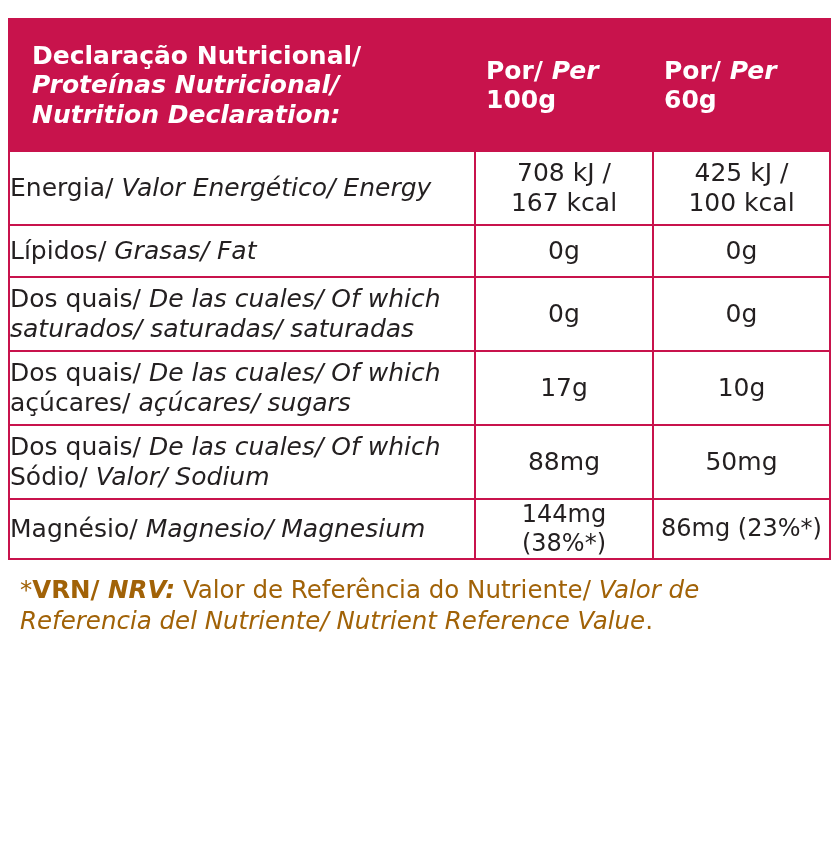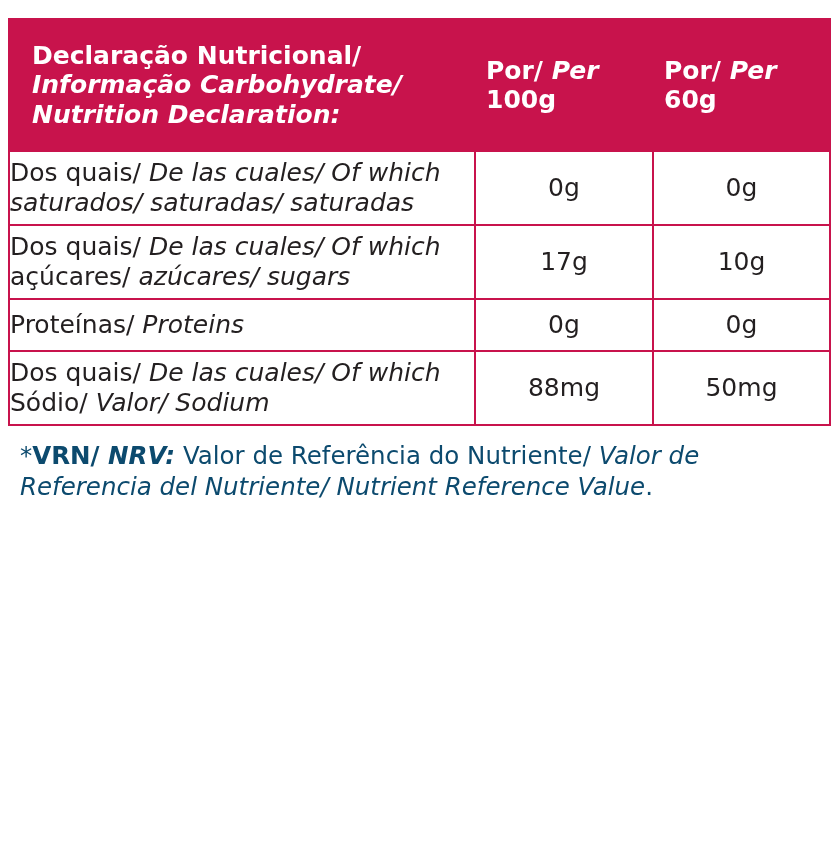--- a/index.html
+++ b/index.html
@@ -71,109 +71,129 @@
     font-size: 24px;
   }
   .it { font-style: italic; }
   .rowtall { height: 74px; }
   .rowshort { height: 52px; }
 
   .footnote {
     margin: 14px 10px 0 12px;
     font-size: 24.5px;
     line-height: 1.28;
-    color: #0c4a6e;
+    color: #a16207;
   }
   .footnote .star { font-weight: normal; }
   .footnote b { font-weight: bold; }
   .footnote i { font-style: italic; }
 </style>
 </head>
 <body>
 
 <div class="page">
 
   <table class="nutri">
     <colgroup>
       <col class="c-label">
       <col class="c-100">
       <col class="c-60">
     </colgroup>
     <thead>
       <tr>
         <th class="head-label">
           <div>Declaração Nutricional/</div>
-          <div class="it">Informação Carbohydrate/</div>
+          <div class="it">Proteínas Nutricional/</div>
           <div class="it">Nutrition Declaration:</div>
         </th>
         <th class="head-col">
           <div>
             <span>Por/ </span><span class="it">Per</span>
           </div>
           <div>100g</div>
         </th>
         <th class="head-col">
           <div>
             <span>Por/ </span><span class="it">Per</span>
           </div>
           <div>60g</div>
         </th>
       </tr>
     </thead>
     <tbody>
 
-
+      <tr class="rowtall">
+        <td class="label">
+          <span>Energia/ </span><span class="it">Valor Energético/ Energy</span>
+        </td>
+        <td class="val">
+          <div>708 kJ /</div>
+          <div>167 kcal</div>
+        </td>
+        <td class="val">
+          <div>425 kJ /</div>
+          <div>100 kcal</div>
+        </td>
+      </tr>
+
+      <tr class="rowshort">
+        <td class="label">
+          <span>Lípidos/ </span><span class="it">Grasas/ Fat</span>
+        </td>
+        <td class="val">0g</td>
+        <td class="val">0g</td>
+      </tr>
 
       <tr class="rowtall">
         <td class="label">
           <div>
             <span>Dos quais/ </span><span class="it">De las cuales/ Of which</span>
           </div>
           <div class="it">saturados/ saturadas/ saturadas</div>
         </td>
         <td class="val">0g</td>
         <td class="val">0g</td>
       </tr>
 
 
       <tr class="rowtall">
         <td class="label">
           <div>
             <span>Dos quais/ </span><span class="it">De las cuales/ Of which</span>
           </div>
           <div>
-            <span>açúcares/ </span><span class="it">azúcares/ sugars</span>
+            <span>açúcares/ </span><span class="it">açúcares/ sugars</span>
           </div>
         </td>
         <td class="val">17g</td>
         <td class="val">10g</td>
       </tr>
 
-      <tr class="rowshort">
-        <td class="label">
-          <span>Proteínas/ </span><span class="it">Proteins</span>
-        </td>
-        <td class="val">0g</td>
-        <td class="val">0g</td>
-      </tr>
 
 
       <tr class="rowtall">
         <td class="label">
           <div>
             <span>Dos quais/ </span><span class="it">De las cuales/ Of which</span>
           </div>
           <div>
             <span>Sódio/ </span><span class="it">Valor/ Sodium</span>
           </div>
         </td>
         <td class="val">88mg</td>
         <td class="val">50mg</td>
       </tr>
 
+      <tr class="rowshort">
+        <td class="label">
+          <span>Magnésio/ </span><span class="it">Magnesio/ Magnesium</span>
+        </td>
+        <td class="val tight">144mg (38%*)</td>
+        <td class="val tight">86mg (23%*)</td>
+      </tr>
 
     </tbody>
   </table>
 
   <div class="footnote">
     <span class="star">*</span><b>VRN/ </b><b><i>NRV:</i></b><span> Valor de Referência do Nutriente/ </span><i>Valor de Referencia del Nutriente/ Nutrient Reference Value</i><span>.</span>
   </div>
 
 </div>
 

